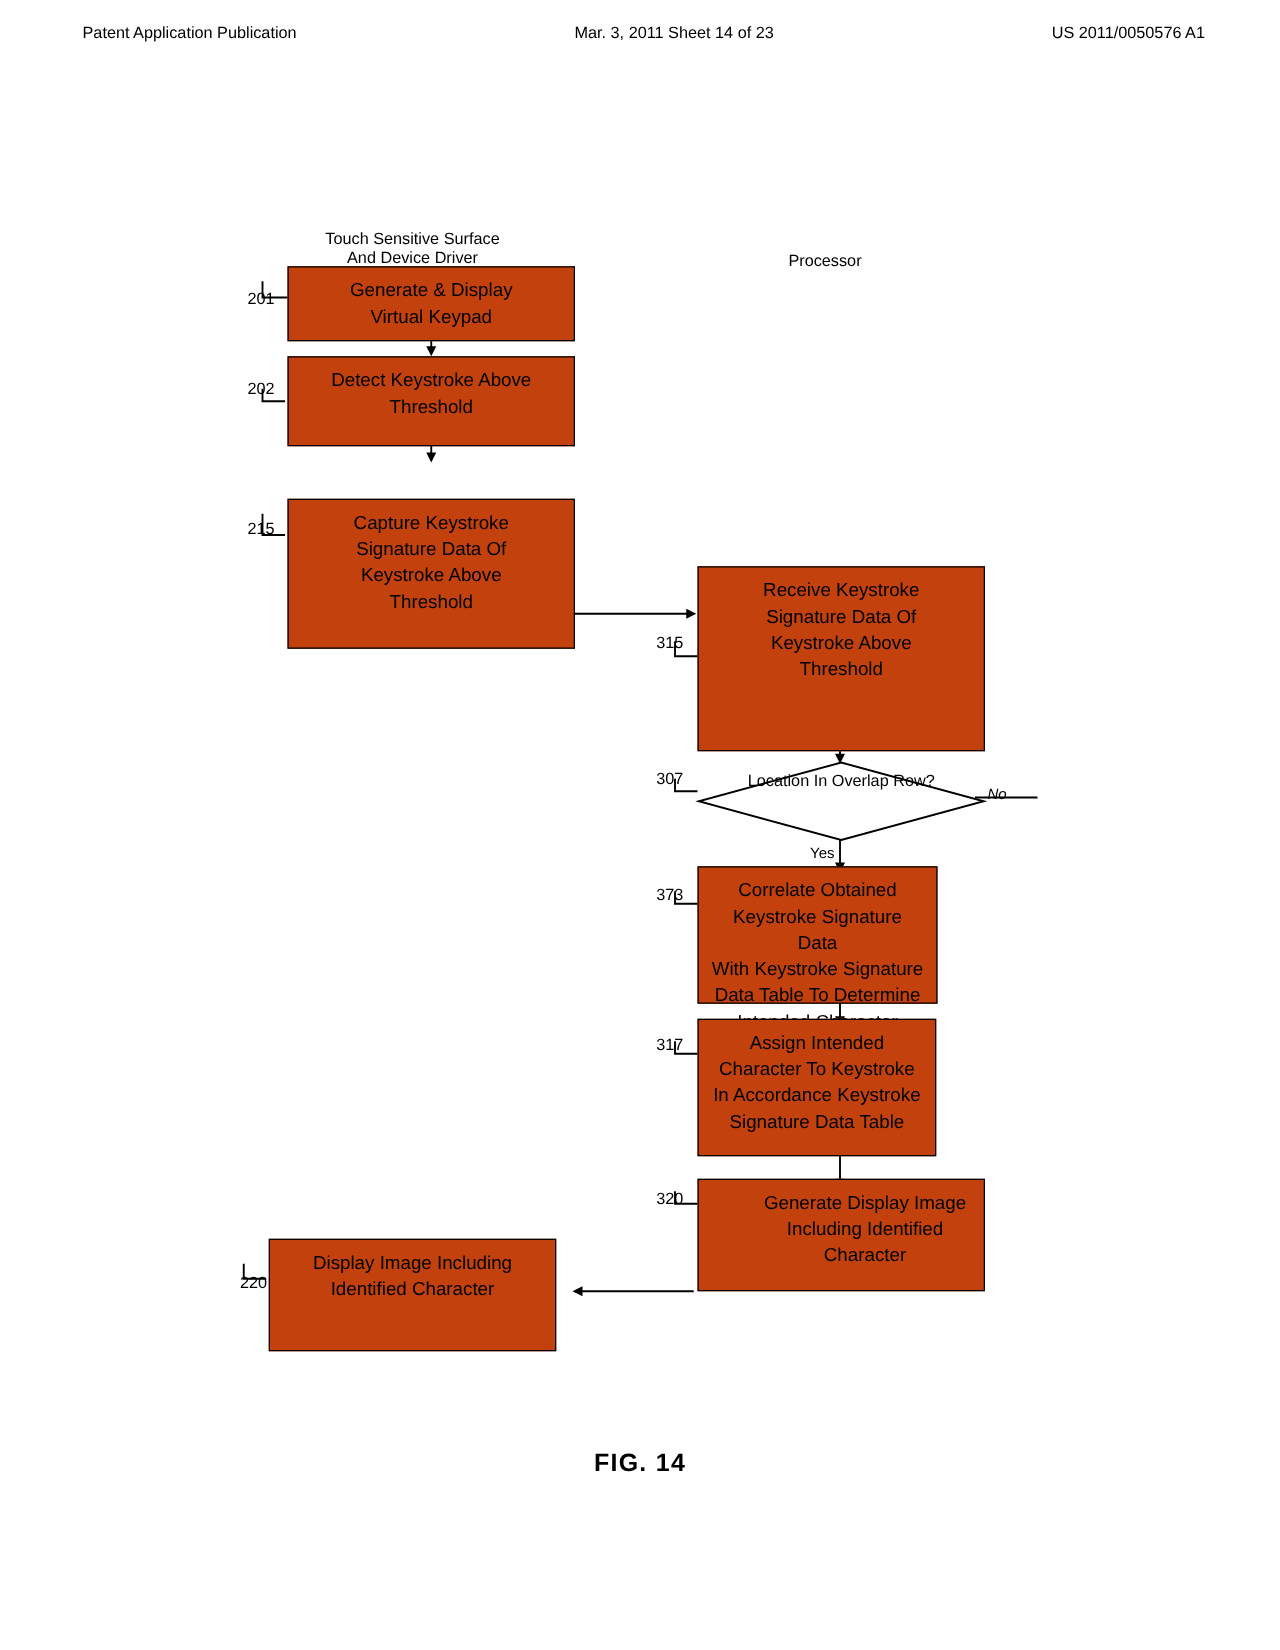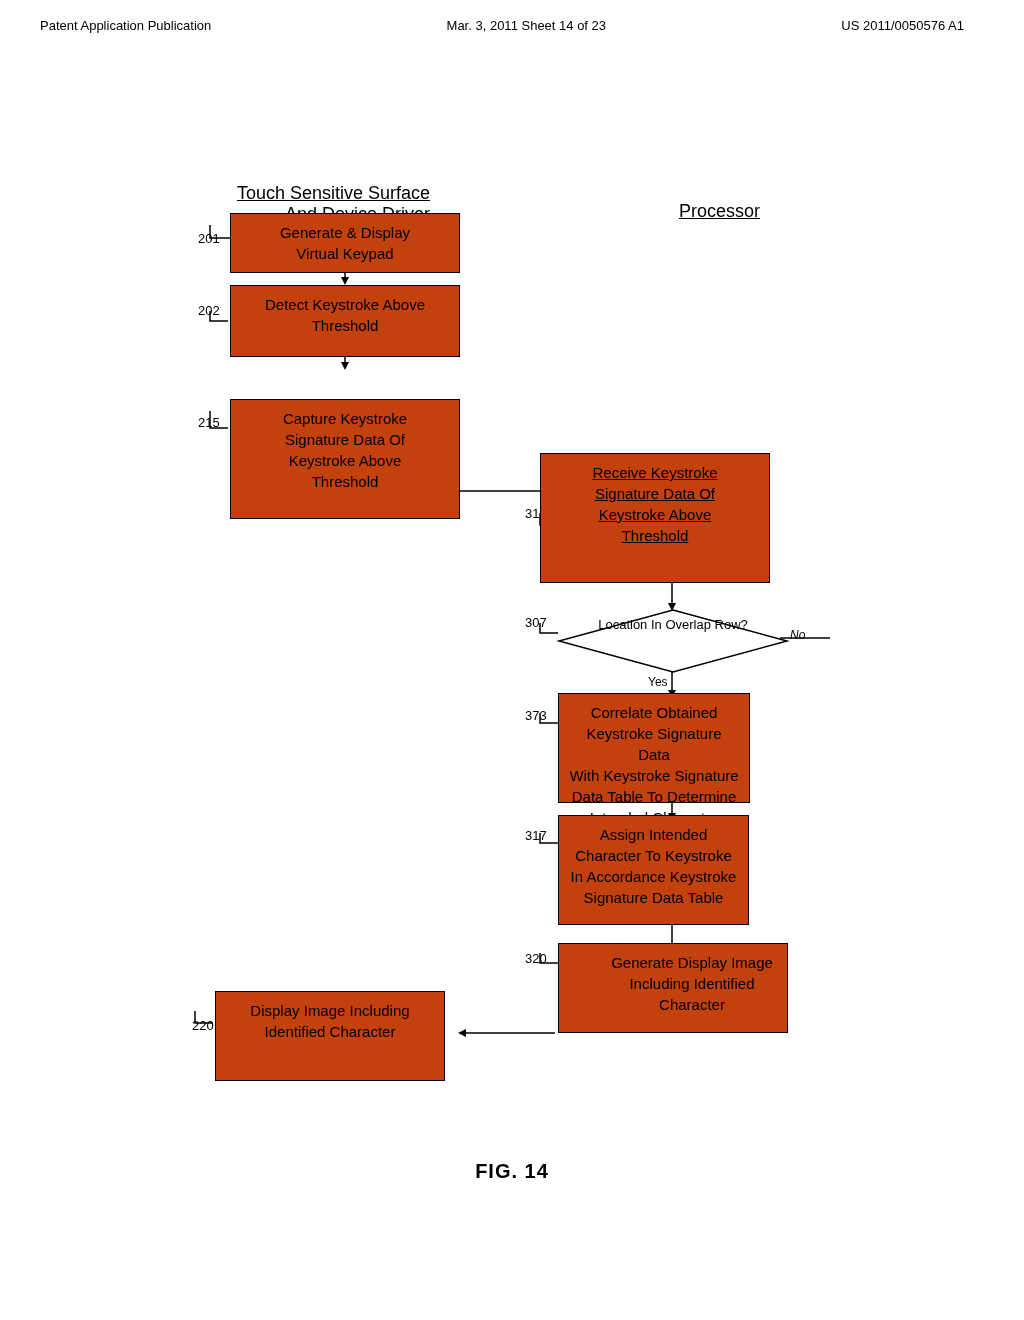--- a/index.html
+++ b/index.html
@@ -9,21 +9,21 @@
       background: #fff;
       font-family: Arial, sans-serif;
       font-size: 13px;
       color: #000;
       position: relative;
     }
 
     .header {
       display: flex;
       justify-content: space-between;
-      padding: 18px 60px 0 40px;
+      padding: 18px 60px 0 66px;
       font-size: 13px;
     }
 
     .diagram-area {
       position: relative;
       width: 100%;
       height: 1160px;
       margin-top: 20px;
     }
 
@@ -37,23 +37,22 @@
       justify-content: center;
       text-align: center;
       padding: 8px 10px;
       font-size: 15px;
       line-height: 1.4;
     }
 
     
     .col-label {
       position: absolute;
-      text-align: right;
-      font-size: 18px;
-      text-decoration: underline;
+      text-align: center;
+      font-size: 13px;
       font-weight: normal;
     }
 
     .step-num {
       position: absolute;
       font-size: 13px;
     }
 
     .arrow-label {
       position: absolute;
@@ -163,21 +162,21 @@
 
   <div class="step-num" style="left:198px; top:362px;">215</div>
   <div class="box" style="left:230px; top:346px; width:230px; height:120px;">
     <span style="white-space:pre-line;">Capture Keystroke
 Signature Data Of
 Keystroke Above
 Threshold</span>
   </div>
 
   <div class="step-num" style="left:525px; top:453px;">315</div>
-  <div class="box" style="left:540px; top:400px; width:230px; height:130px;text-decoration:underline;">
+  <div class="box" style="left:558px; top:400px; width:230px; height:148px;">
     <span style="white-space:pre-line;">Receive Keystroke
 Signature Data Of
 Keystroke Above
 Threshold</span>
   </div>
 
   <div class="step-num" style="left:525px; top:562px;">307</div>
 
   <svg style="position:absolute; left:555px; top:555px; width:236px; height:66px;">
     <polygon points="118,2 232,33 118,64 4,33" fill="white" stroke="black" stroke-width="1.5"></polygon>

